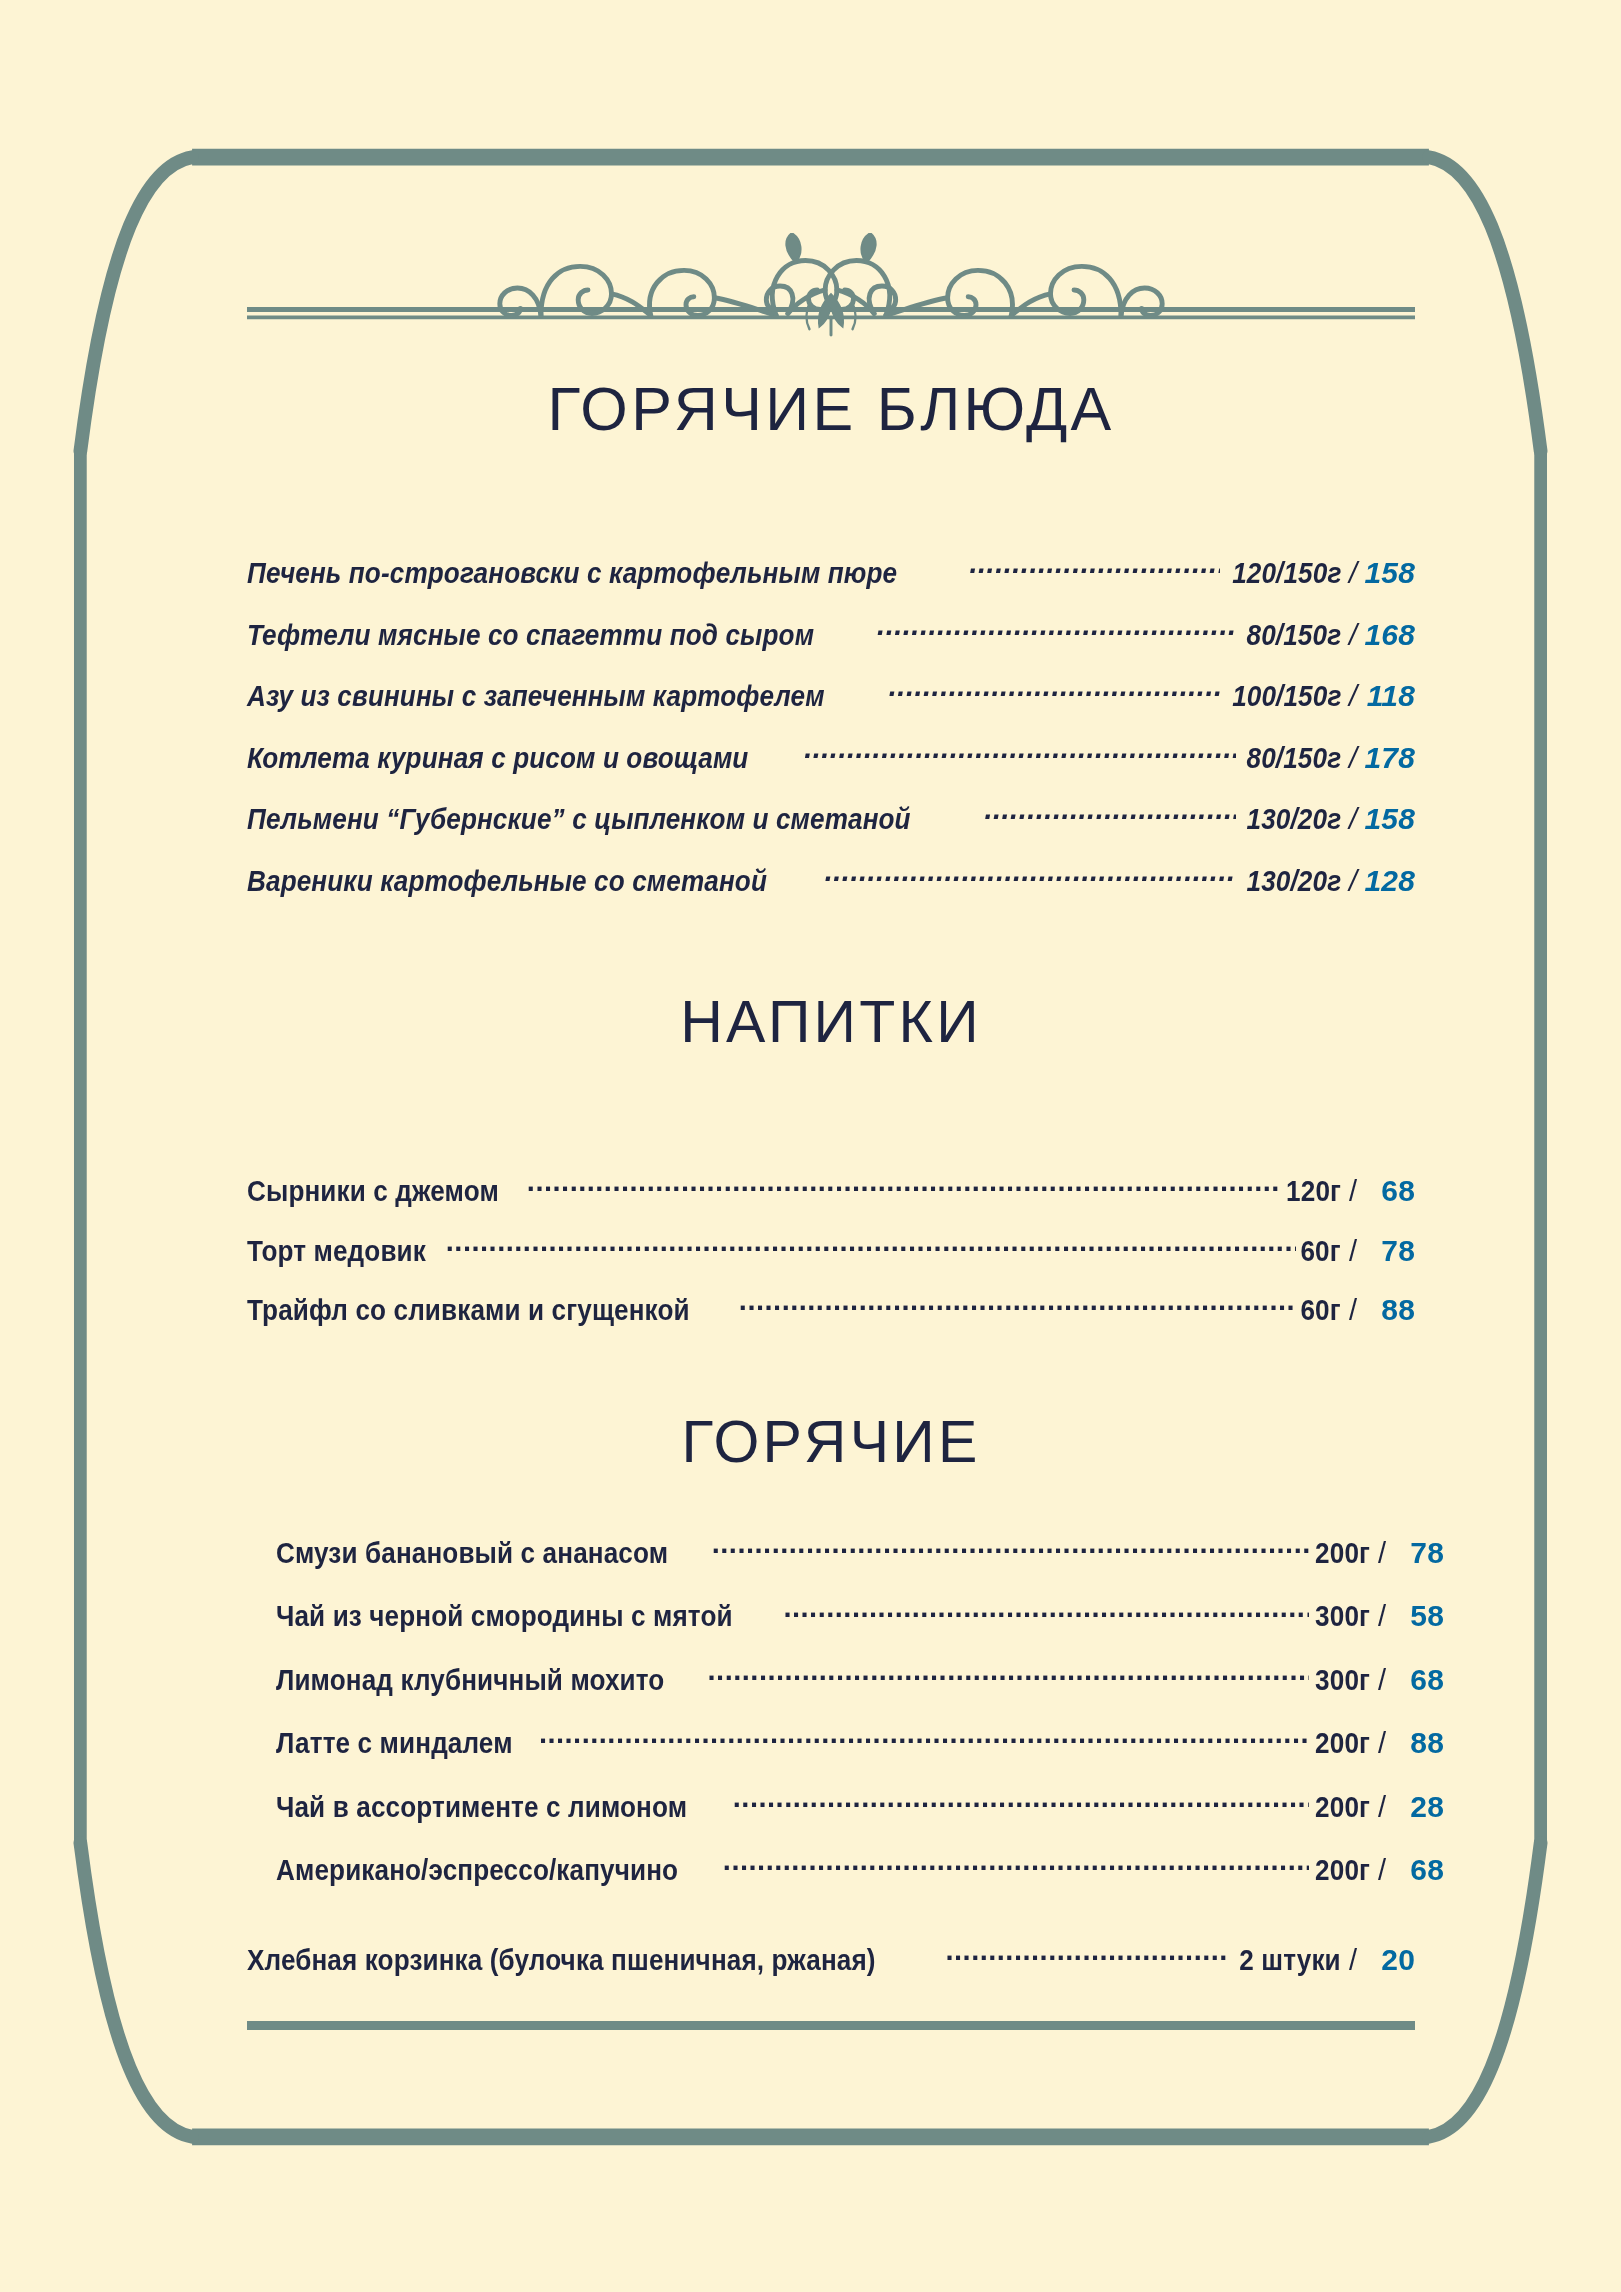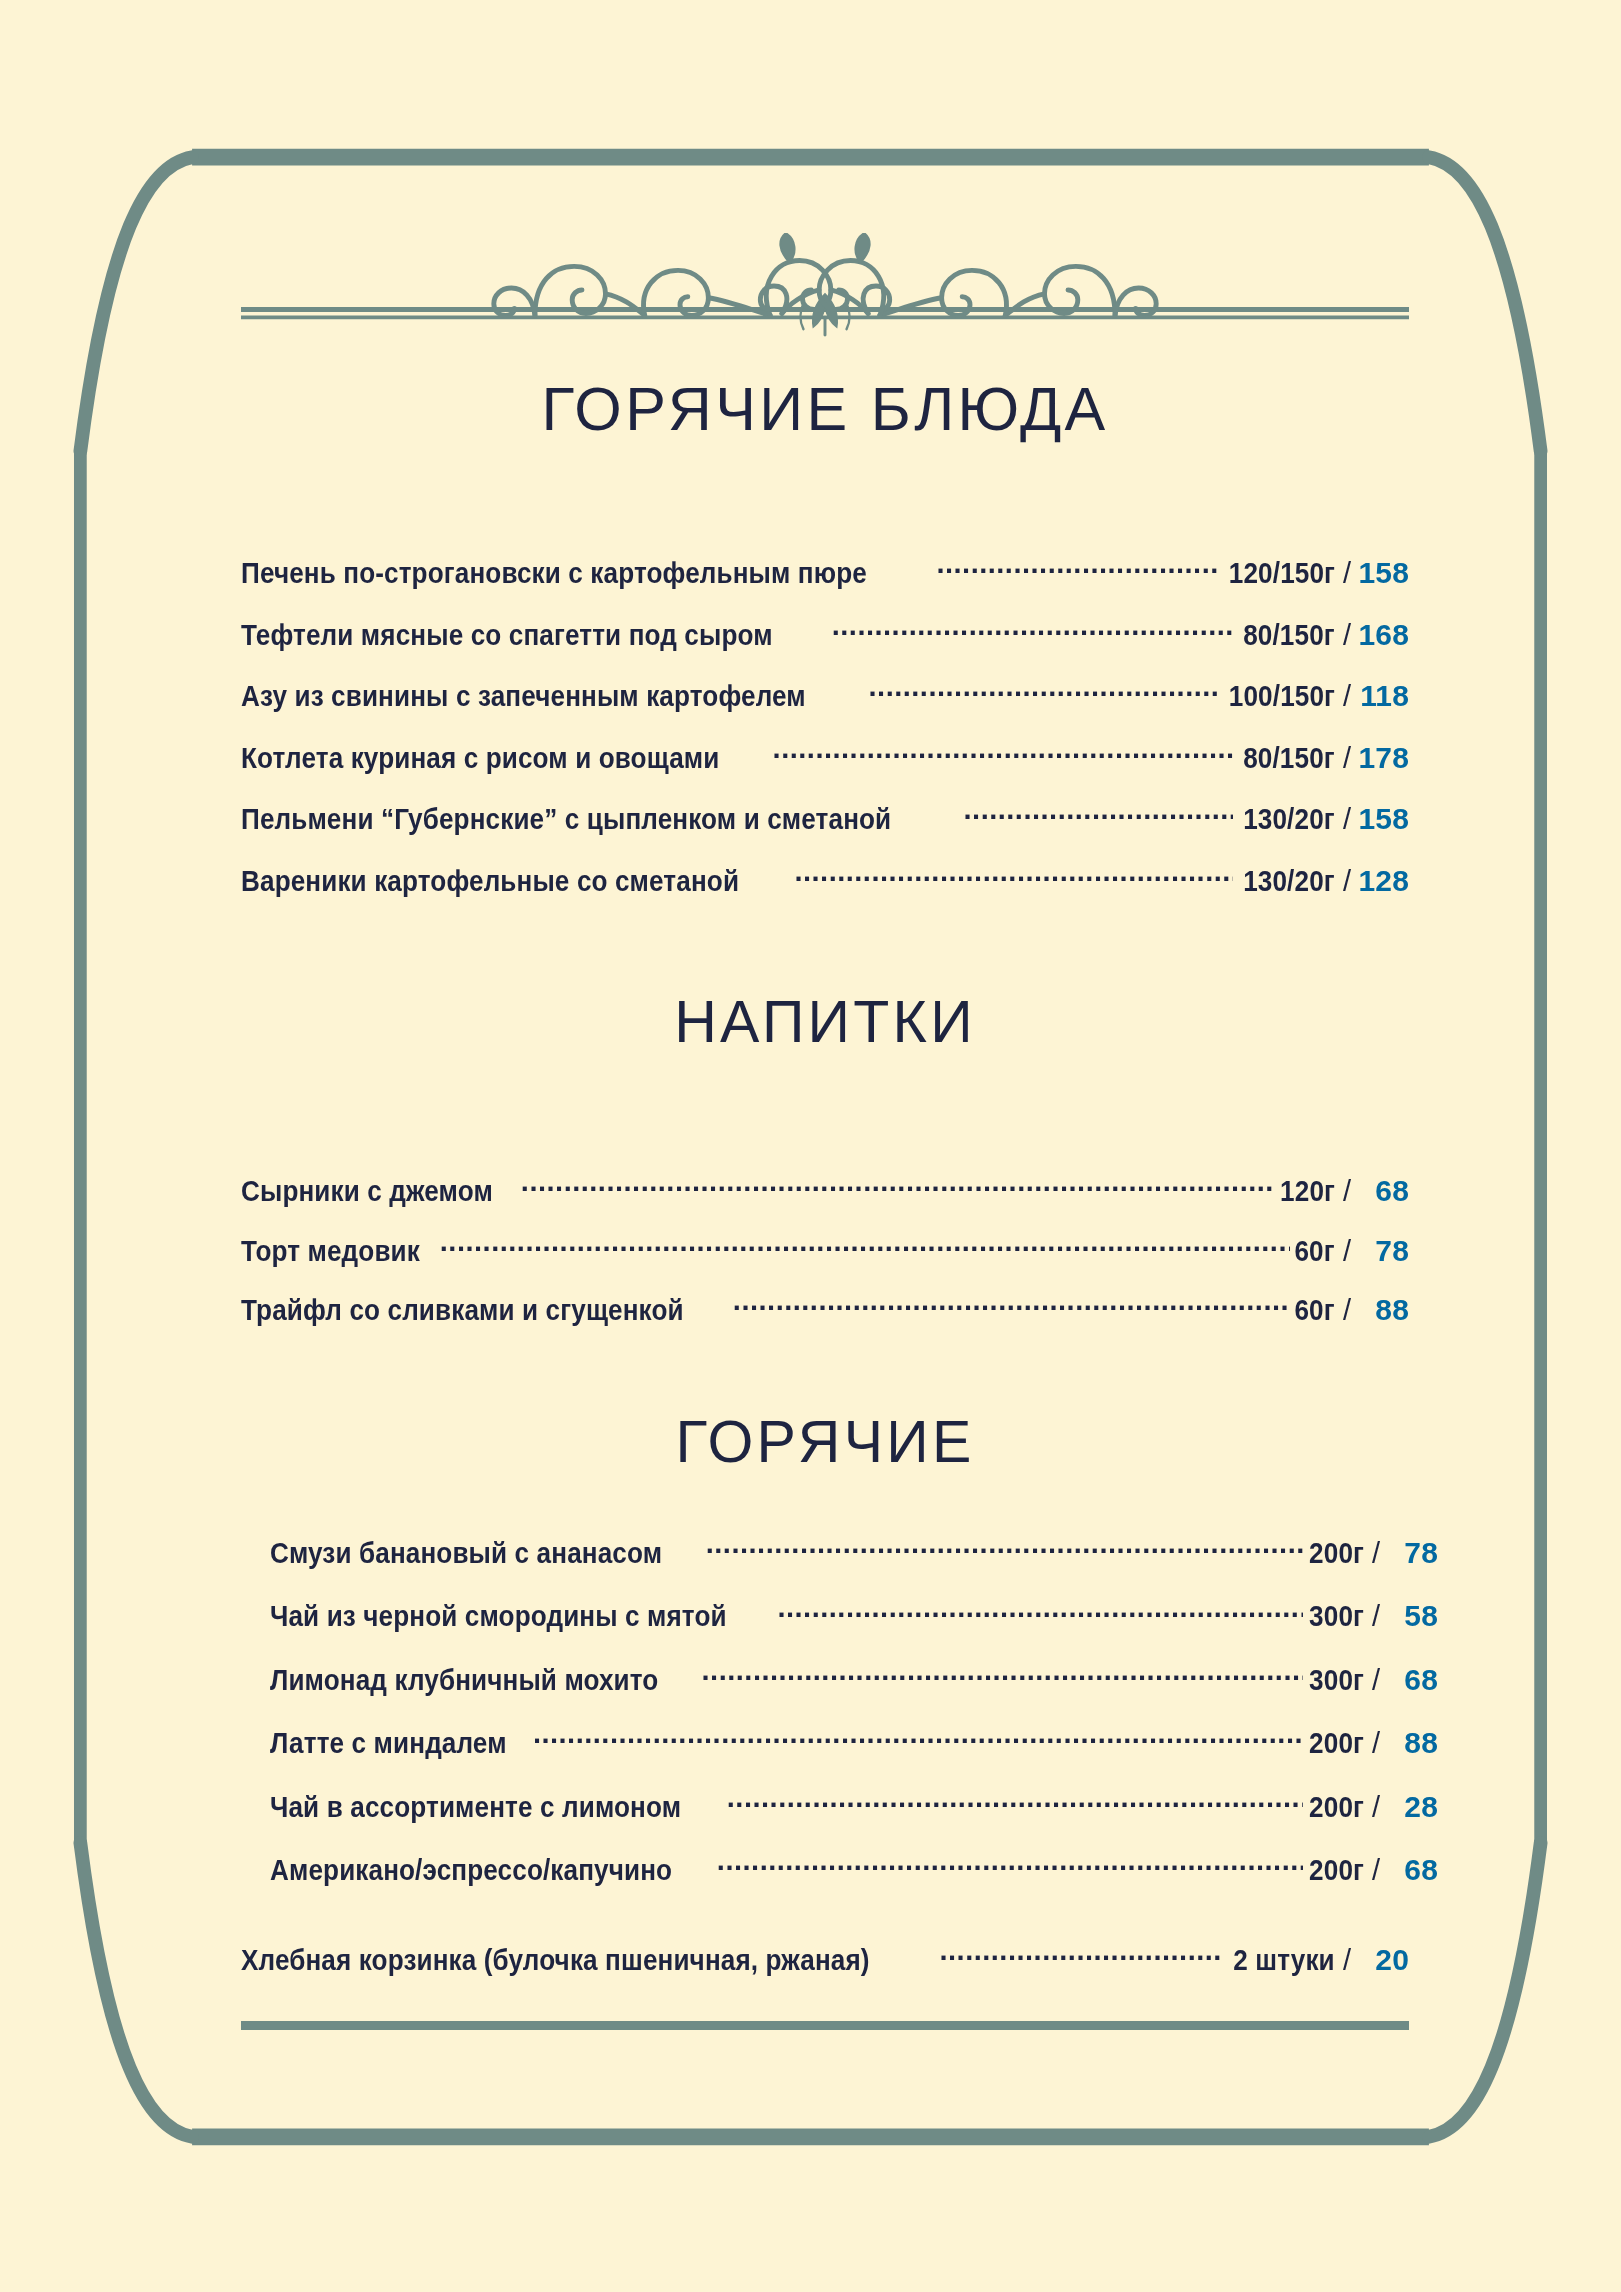--- a/index.html
+++ b/index.html
@@ -24,21 +24,21 @@
   #frame-svg {
     position: absolute;
     top: 0; left: 0;
     width: 1621px;
     height: 2293px;
   }
 
   
   #page {
     position: absolute;
-    top: 0; left: 6px;
+    top: 0; left: 12px;
     width: 1330px;
     height: 2293px;
   }
 
   .content {
     position: absolute;
     left: 235px;
     top: 0;
     width: 1168px;
   }
@@ -72,21 +72,21 @@
   .heading-hot   { top: 374px;  font-size: 61px; }
   .heading-des   { top: 988px; font-size: 59px; }
   .heading-drink { top: 1408px; font-size: 59px; }
 
   
   .menu-list {
     position: absolute;
     left: 0;
     width: 1168px;
   }
-  .list-hot   { top: 554px;  }
+  .list-hot   { top: 554px; font-style: italic;  }
   .list-des   { top: 1172px; }
   .list-drink { top: 1534px; }
   .list-extra { top: 1941px; }
 
   .menu-row {
     display: flex;
     align-items: baseline;
     width: 1168px;
     color: #1e2440;
     font-size: 29px;

